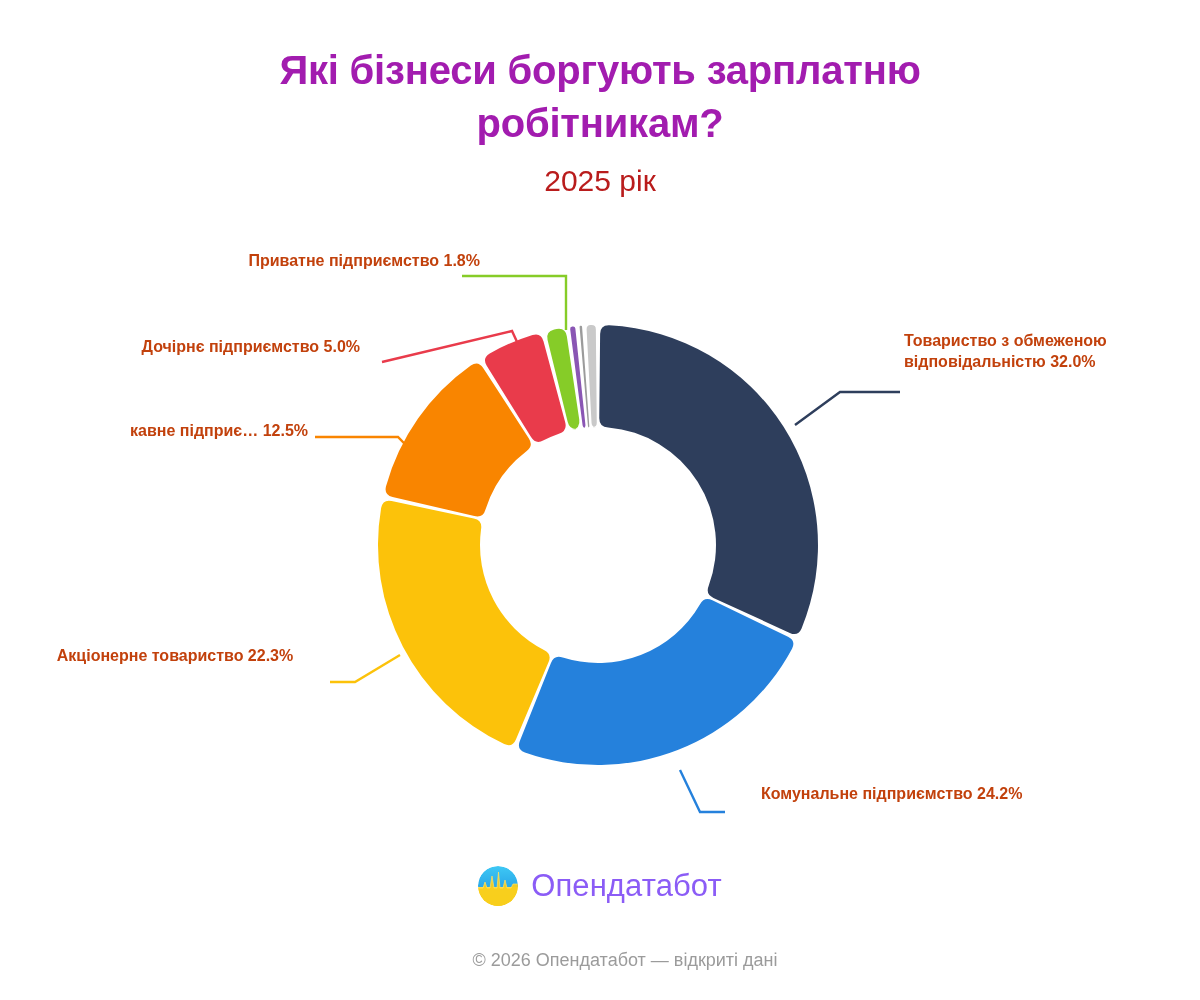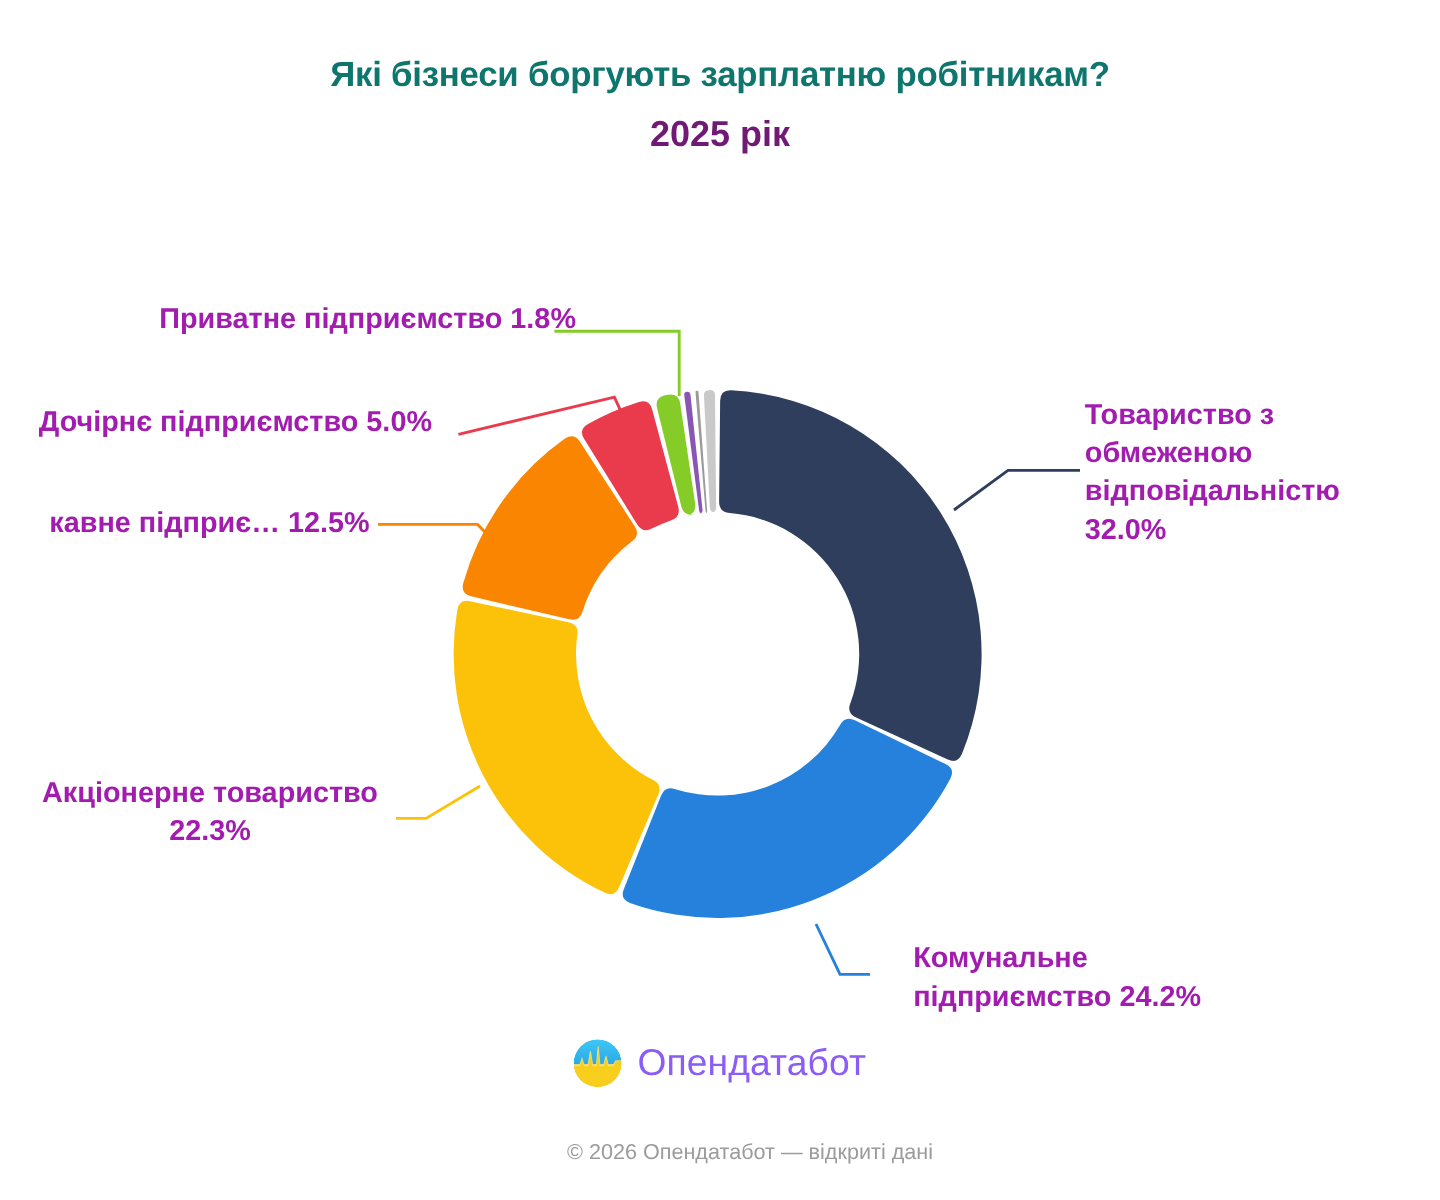--- a/index.html
+++ b/index.html
@@ -24,52 +24,52 @@
 
   
   .title-block {
     position: absolute;
     top: 44px;
     left: 0;
     width: 1200px;
     text-align: center;
   }
   .chart-title {
-    font-size: 29px;
+    font-size: 40px;
     font-weight: bold;
-    color: #0f766e;
+    color: #a21caf;
     line-height: 1.32;
     letter-spacing: -0.2px;
     margin: 0 auto;
     max-width: 820px;
   }
   .chart-subtitle {
     font-size: 30px;
-    font-weight: bold;
-    color: #701a75;
+    font-weight: normal;
+    color: #b91c1c;
     margin-top: 14px;
   }
 
   
   #donut-wrap {
     position: absolute;
     left: 0;
     top: 0;
     width: 1200px;
     height: 1000px;
     pointer-events: none;
   }
   #donut-svg { display: block; }
 
   
   .callout {
     position: absolute;
-    font-size: 24px;
+    font-size: 16px;
     font-weight: bold;
-    color: #a21caf;
+    color: #c2410c;
     line-height: 1.34;
     white-space: pre-line;
   }
   .callout.right  { text-align: left; }
   .callout.left   { text-align: right; }
 
   #label-tov      { left: 904px; top: 330px;  width: 270px; text-align: left; }
   #label-komun    { left: 733px; top: 783px;  width: 300px; text-align: left; margin-left: 28px; }
   #label-akc      { left: 20px;  top: 645px;  width: 310px; text-align: center; }
   #label-derzh    { left: -82px; top: 420px;  width: 390px; text-align: right; }

